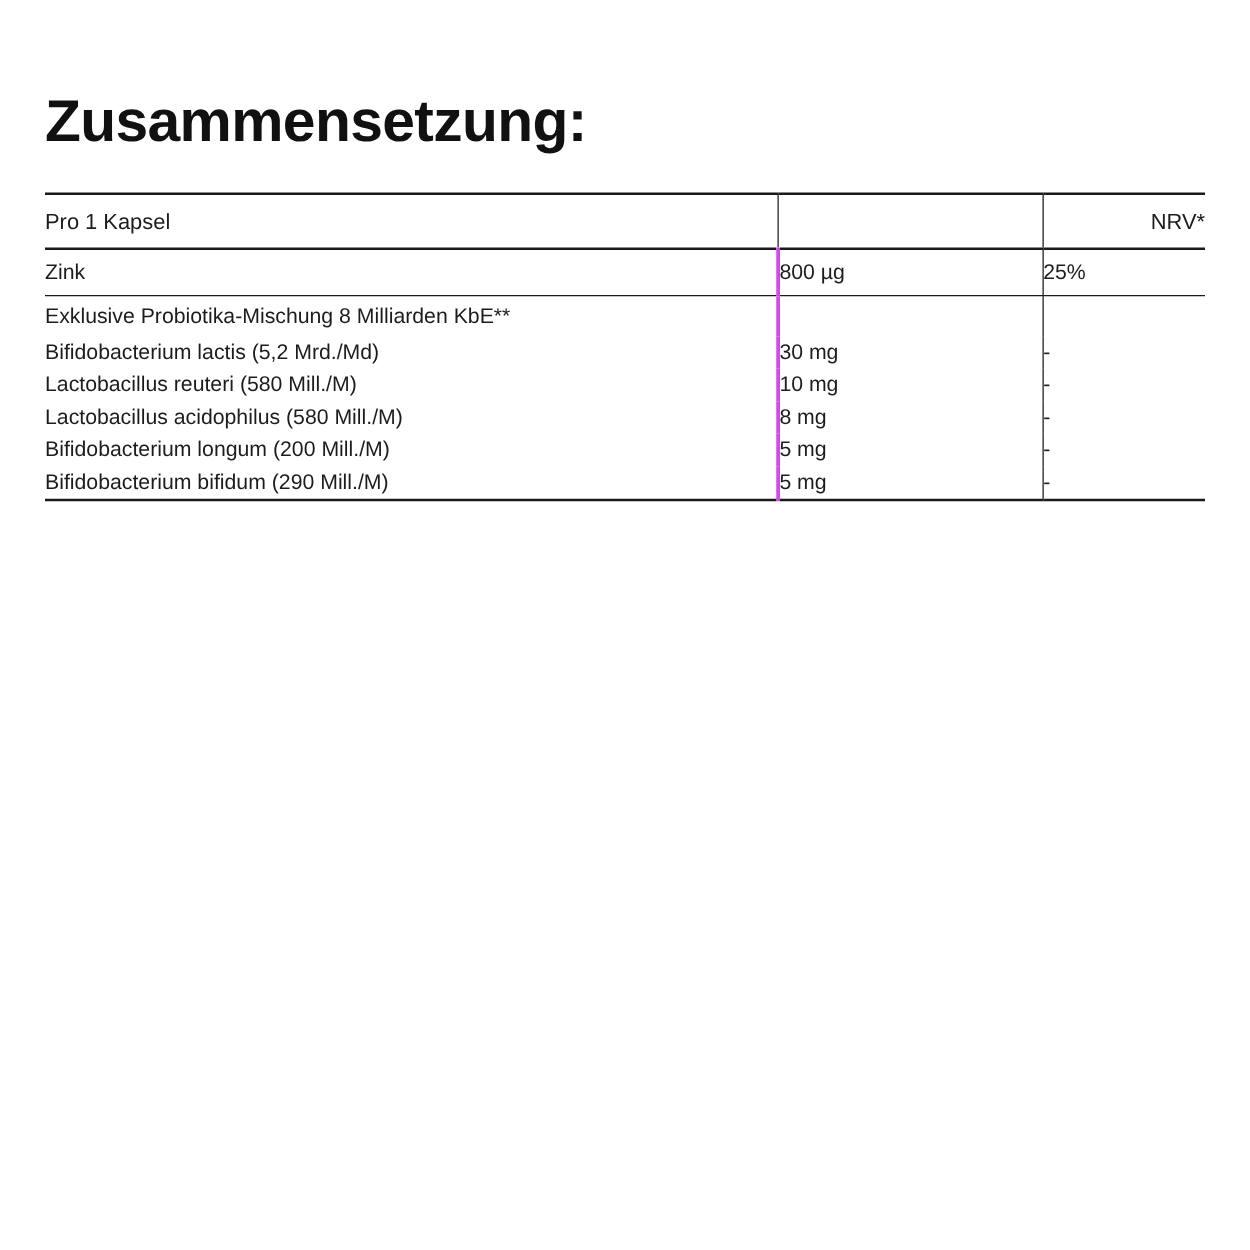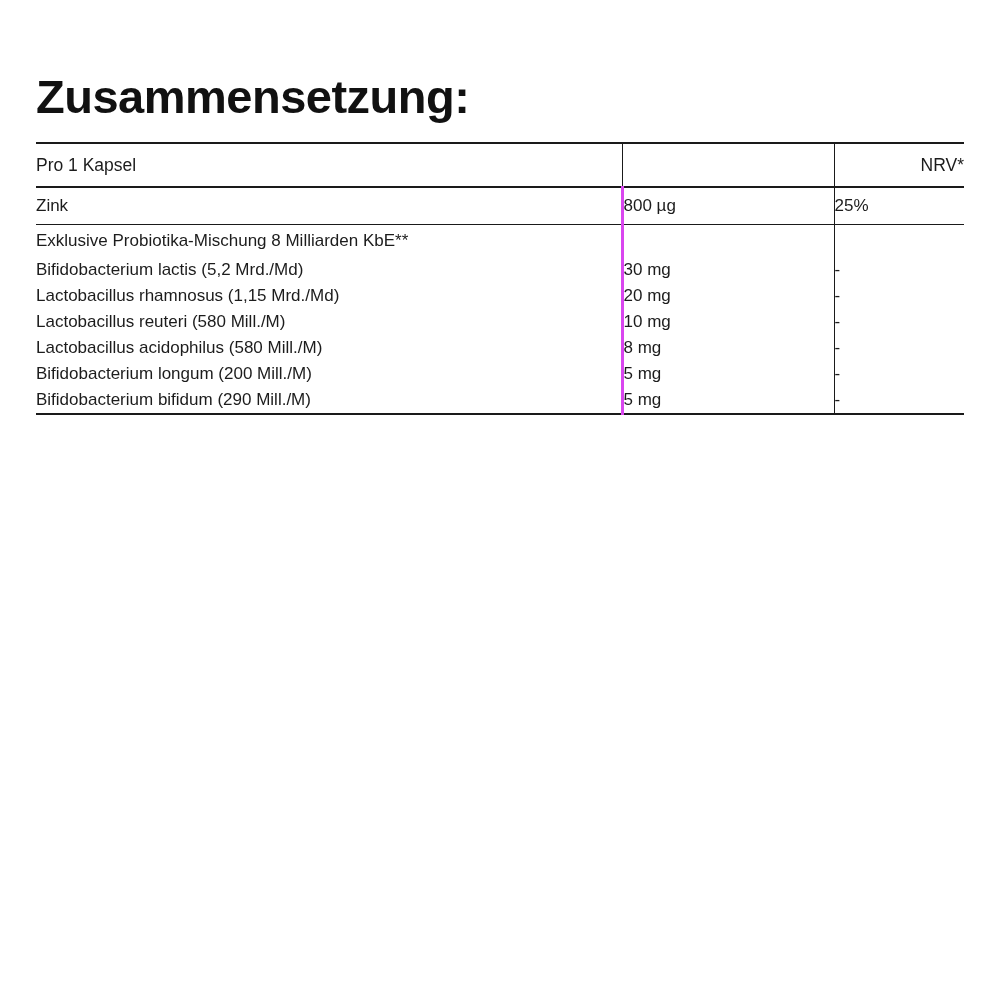--- a/index.html
+++ b/index.html
@@ -27,21 +27,21 @@
     top: 38px;
     font-size: 47px;
     font-weight: bold;
     letter-spacing: -0.5px;
     color: #111111;
     line-height: 1.2;
   }
   .table-wrap {
     position: absolute;
     left: 36px;
-    top: 142px;
+    top: 154px;
     width: 928px;
   }
   table.comp {
     width: 100%;
     border-collapse: collapse;
     font-size: 17px;
     color: #1c1c1c;
   }
   table.comp td, table.comp th {
     padding: 0;
@@ -143,25 +143,20 @@
           <td class="cell-amt"></td>
           <td class="cell-nrv"></td>
         </tr>
 
         <tr class="row-item">
           <td class="cell-name indent">Bifidobacterium lactis (5,2 Mrd./Md)</td>
           <td class="cell-amt">30 mg</td>
           <td class="cell-nrv">-</td>
         </tr>
 
-        <tr class="row-item">
-          <td class="cell-name indent">Lactobacillus rhamnosus (1,15 Mrd./Md)</td>
-          <td class="cell-amt">20 mg</td>
-          <td class="cell-nrv">-</td>
-        </tr>
 
         <tr class="row-item">
           <td class="cell-name indent">Lactobacillus reuteri (580 Mill./M)</td>
           <td class="cell-amt">10 mg</td>
           <td class="cell-nrv">-</td>
         </tr>
 
         <tr class="row-item">
           <td class="cell-name indent">Lactobacillus acidophilus (580 Mill./M)</td>
           <td class="cell-amt">8 mg</td>

